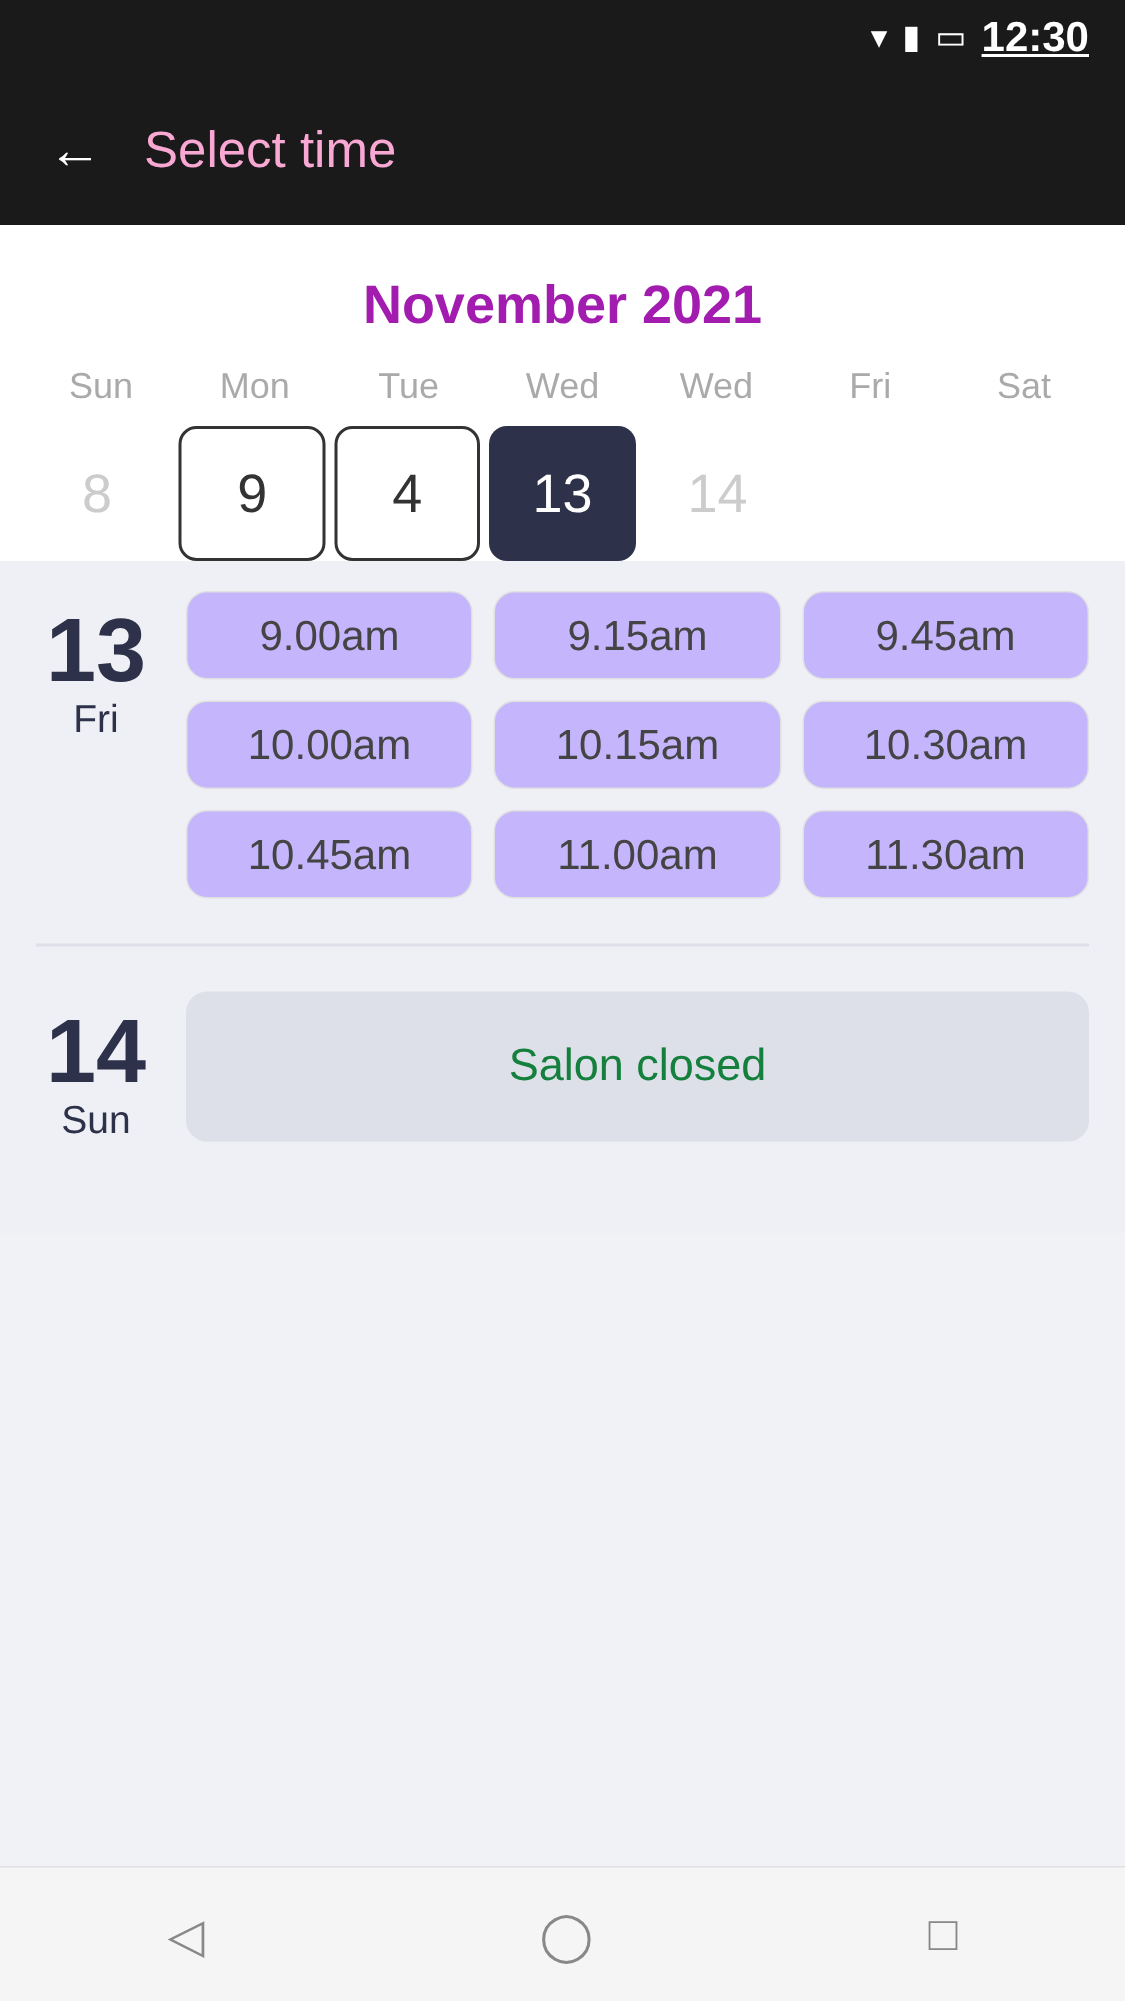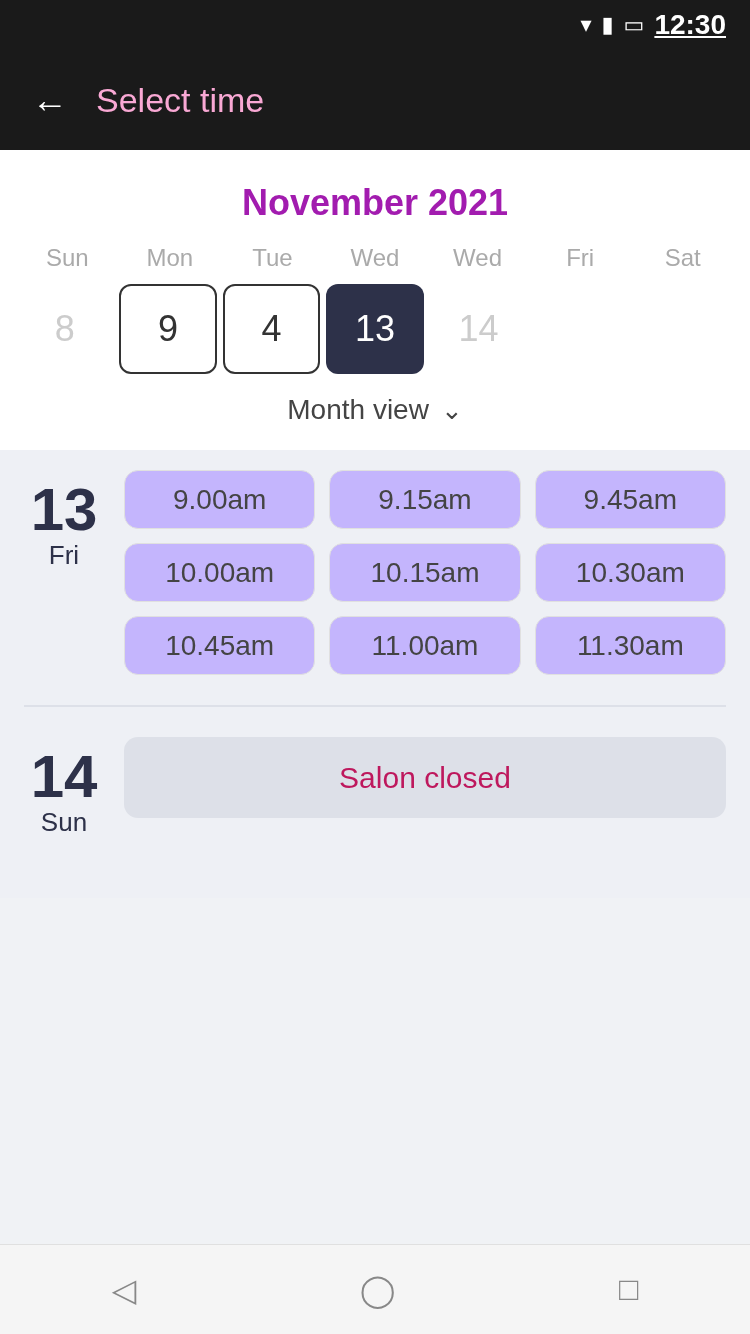--- a/index.html
+++ b/index.html
@@ -195,23 +195,23 @@
       gap: 20px;
       padding: 0 0 30px 0;
     }
     .closed-slot {
       flex: 1;
       background: #dde0e8;
       border-radius: 14px;
       display: flex;
       align-items: center;
       justify-content: center;
-      height: 81px;
+      height: 100px;
       font-size: 30px;
-      color: #be185d;
+      color: #15803d;
     }
 
     
     .bottom-nav {
       position: fixed;
       bottom: 0;
       left: 0;
       width: 750px;
       height: 90px;
       background: #f5f5f5;
@@ -258,24 +258,20 @@
   </div>
 
   <div class="date-row">
     <div class="date-cell faded">8</div>
     <div class="date-cell active-border">9</div>
     <div class="date-cell active-border">4</div>
     <div class="date-cell selected">13</div>
     <div class="date-cell faded">14</div>
   </div>
 
-  <div class="month-view-toggle">
-    <span class="month-view-label">Month view</span>
-    <span class="chevron-down">⌄</span>
-  </div>
 </div>
 
 <div class="time-section">
 
   <div class="day-block">
     <div class="day-label">
       <span class="day-number">13</span>
       <span class="day-name">Fri</span>
     </div>
     <div class="time-grid">

